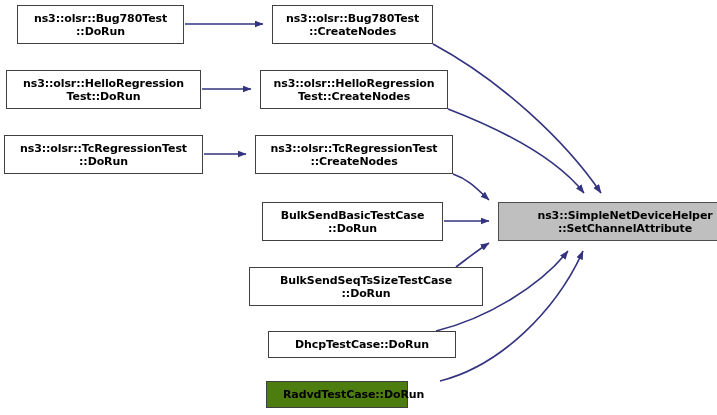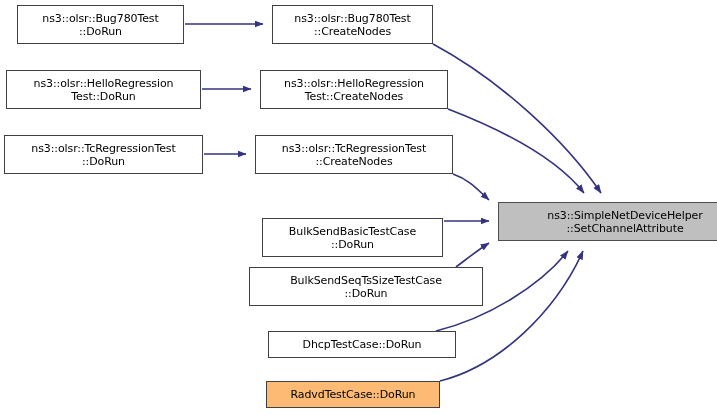--- a/index.html
+++ b/index.html
@@ -8,20 +8,21 @@
     padding: 0;
     background: #ffffff;
   }
   #canvas {
     position: relative;
     width: 717px;
     height: 415px;
     background: #ffffff;
     overflow: hidden;
     font-family: "DejaVu Sans", "Liberation Sans", sans-serif;
+    font-weight: bold;
   }
   .edge-layer {
     position: absolute;
     left: 0;
     top: 0;
     width: 717px;
     height: 415px;
     pointer-events: none;
   }
   .node {
@@ -106,36 +107,36 @@
   <div class="node" id="node-tcregression-dorun" style="left: 4px; top: 135px; width: 199px; height: 39px; background: rgb(255, 255, 255); border-color: rgb(64, 64, 64); color: rgb(0, 0, 0);">
     <span class="node-label">ns3::olsr::TcRegressionTest
 ::DoRun</span>
   </div>
 
   <div class="node" id="node-tcregression-createnodes" style="left: 255px; top: 135px; width: 198px; height: 39px; background: rgb(255, 255, 255); border-color: rgb(64, 64, 64); color: rgb(0, 0, 0);">
     <span class="node-label">ns3::olsr::TcRegressionTest
 ::CreateNodes</span>
   </div>
 
-  <div class="node" id="node-bulksendbasic-dorun" style="left: 262px; top: 218px; width: 181px; height: 39px; background: rgb(255, 255, 255); border-color: rgb(64, 64, 64); color: rgb(0, 0, 0);">
+  <div class="node" id="node-bulksendbasic-dorun" style="left: 262px; top: 202px; width: 181px; height: 39px; background: rgb(255, 255, 255); border-color: rgb(64, 64, 64); color: rgb(0, 0, 0);">
     <span class="node-label">BulkSendBasicTestCase
 ::DoRun</span>
   </div>
 
   <div class="node highlight" id="node-target" style="left: 498px; top: 202px; width: 254px; height: 39px; background: rgb(191, 191, 191); border-color: rgb(77, 77, 77); color: rgb(0, 0, 0);">
     <span class="node-label">ns3::SimpleNetDeviceHelper
 ::SetChannelAttribute</span>
   </div>
 
   <div class="node" id="node-bulksendseqtssize-dorun" style="left: 249px; top: 267px; width: 234px; height: 39px; background: rgb(255, 255, 255); border-color: rgb(64, 64, 64); color: rgb(0, 0, 0);">
     <span class="node-label">BulkSendSeqTsSizeTestCase
 ::DoRun</span>
   </div>
 
   <div class="node" id="node-dhcp-dorun" style="left: 268px; top: 331px; width: 188px; height: 27px; background: rgb(255, 255, 255); border-color: rgb(64, 64, 64); color: rgb(0, 0, 0);">
     <span class="node-label">DhcpTestCase::DoRun</span>
   </div>
 
-  <div class="node" id="node-radvd-dorun" style="left: 266px; top: 381px; width: 174px; height: 27px; background: #fdba74; border-color: rgb(64, 64, 64); color: rgb(0, 0, 0);">
+  <div class="node" id="node-radvd-dorun" style="left: 266px; top: 381px; width: 142px; height: 27px; background: #4d7c0f; border-color: rgb(64, 64, 64); color: rgb(0, 0, 0); padding-left: 16px;">
     <span class="node-label">RadvdTestCase::DoRun</span>
   </div>
 
 </div>
 
 </body></html>

